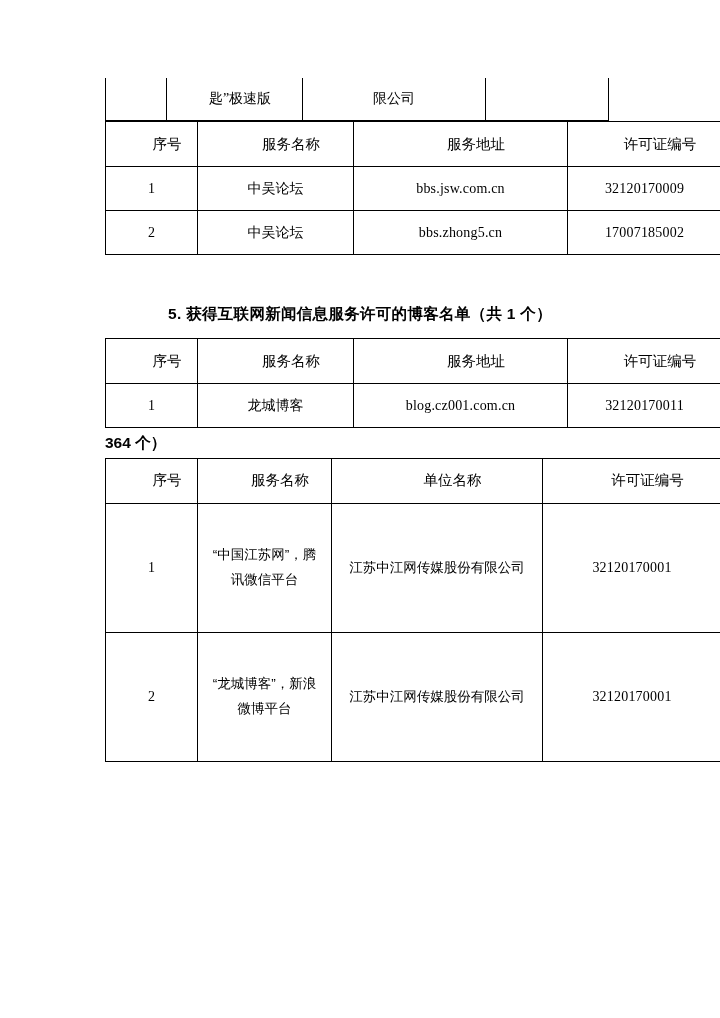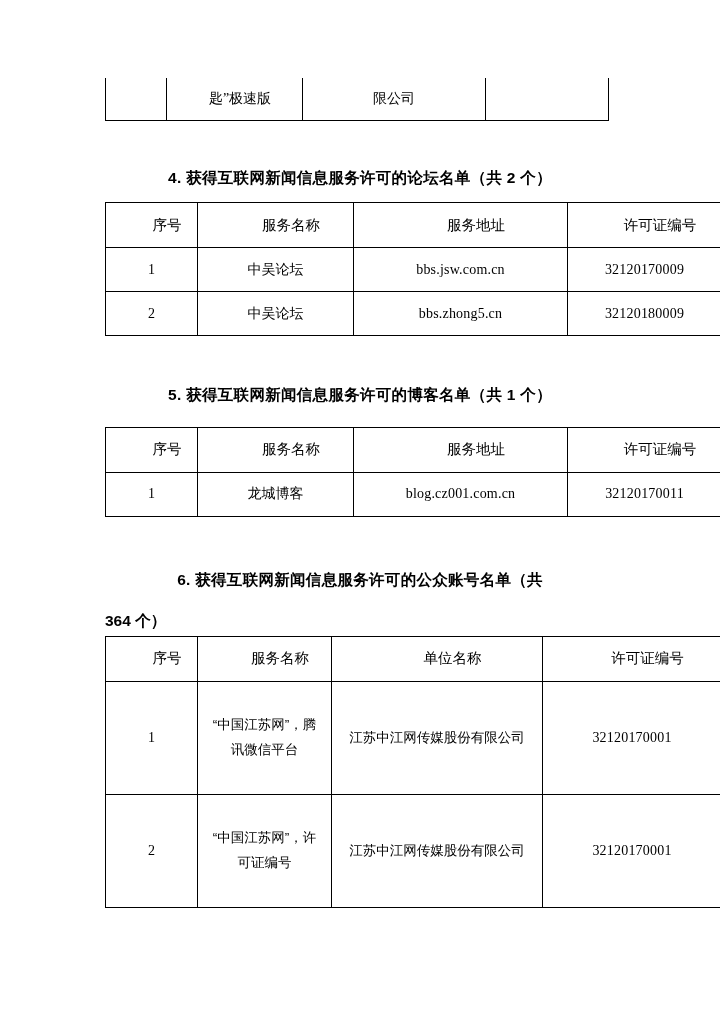--- a/index.html
+++ b/index.html
@@ -55,21 +55,21 @@
   }
   .heading-left {
     font-family: "Liberation Sans", "DejaVu Sans", sans-serif;
     font-weight: bold;
     font-size: 15.5px;
     text-align: left;
     line-height: 1.9;
     padding-left: 0px;
   }
   .h-sec4 { margin-top: 42px; margin-bottom: 10px; }
-  .h-sec5 { margin-top: 44px; margin-bottom: 17px; }
+  .h-sec5 { margin-top: 44px; margin-bottom: 10px; }
   .h-sec6 { margin-top: 48px; margin-bottom: 12px; }
 
   
   table.dt {
     border-collapse: collapse;
     table-layout: fixed;
     margin: 0 auto;
   }
   table.dt th, table.dt td {
     border: 1px solid #000;
@@ -108,21 +108,21 @@
 
   
   .t6 { width: 480px; }
   .t6 .cA { width: 58px; }
   .t6 .cB { width: 100px; }
   .t6 .cC { width: 177px; }
   .t6 .cD { width: 145px; }
   .t6 td.tall { height: 96px; }
   .t6 .wrapcell {
     line-height: 1.85;
-    padding: 8px 14px;
+    padding: 16px 14px;
     font-family: "Liberation Sans", "DejaVu Sans", sans-serif;
     font-size: 13.5px;
   }
   .t6 .wrapcell2 {
     line-height: 1.9;
     padding: 4px 16px;
     font-family: "Liberation Sans", "DejaVu Sans", sans-serif;
     font-size: 13.5px;
   }
 </style>
@@ -135,40 +135,39 @@
     <tbody>
         <tr>
       <td class="c1"></td>
       <td class="c2 cn">匙”极速版</td>
       <td class="c3 cn">限公司</td>
       <td class="c4"></td>
     </tr>
   </tbody>
     </table>
 
-  <div class="heading h-sec4">4. 获得互联网新闻信息服务许可的论坛名单（共 2 个）</div>
   <table class="dt t45">
     <tbody>
         <tr>
       <th class="cA">序号</th>
       <th class="cB">服务名称</th>
       <th class="cC">服务地址</th>
       <th class="cD">许可证编号</th>
     </tr>
     <tr>
       <td class="cA">1</td>
       <td class="cB cn">中吴论坛</td>
       <td class="cC mono">bbs.jsw.com.cn</td>
       <td class="cD mono">32120170009</td>
     </tr>
     <tr>
       <td class="cA">2</td>
       <td class="cB cn">中吴论坛</td>
       <td class="cC mono">bbs.zhong5.cn</td>
-      <td class="cD mono">32120180009</td>
+      <td class="cD mono">17007185002</td>
     </tr>
   </tbody>
     </table>
 
   <div class="heading h-sec5">5. 获得互联网新闻信息服务许可的博客名单（共 1 个）</div>
   <table class="dt t45">
     <tbody>
         <tr>
       <th class="cA">序号</th>
       <th class="cB">服务名称</th>
@@ -177,38 +176,37 @@
     </tr>
     <tr>
       <td class="cA">1</td>
       <td class="cB cn">龙城博客</td>
       <td class="cC mono">blog.cz001.com.cn</td>
       <td class="cD mono">32120170011</td>
     </tr>
   </tbody>
     </table>
 
-  <div class="heading h-sec6">6. 获得互联网新闻信息服务许可的公众账号名单（共</div>
   <div class="heading-left">364 个）</div>
   <table class="dt t6">
     <tbody>
         <tr>
       <th class="cA">序号</th>
       <th class="cB">服务名称</th>
       <th class="cC">单位名称</th>
       <th class="cD">许可证编号</th>
     </tr>
     <tr>
       <td class="cA tall">1</td>
       <td class="cB tall wrapcell">“中国江苏网”，腾讯微信平台</td>
       <td class="cC tall wrapcell2">江苏中江网传媒股份有限公司</td>
       <td class="cD tall mono">32120170001</td>
     </tr>
     <tr>
       <td class="cA tall">2</td>
-      <td class="cB tall wrapcell">“中国江苏网”，许可证编号</td>
+      <td class="cB tall wrapcell">“龙城博客”，新浪微博平台</td>
       <td class="cC tall wrapcell2">江苏中江网传媒股份有限公司</td>
       <td class="cD tall mono">32120170001</td>
     </tr>
   </tbody>
     </table>
 
 </div>
 
 </body></html>

